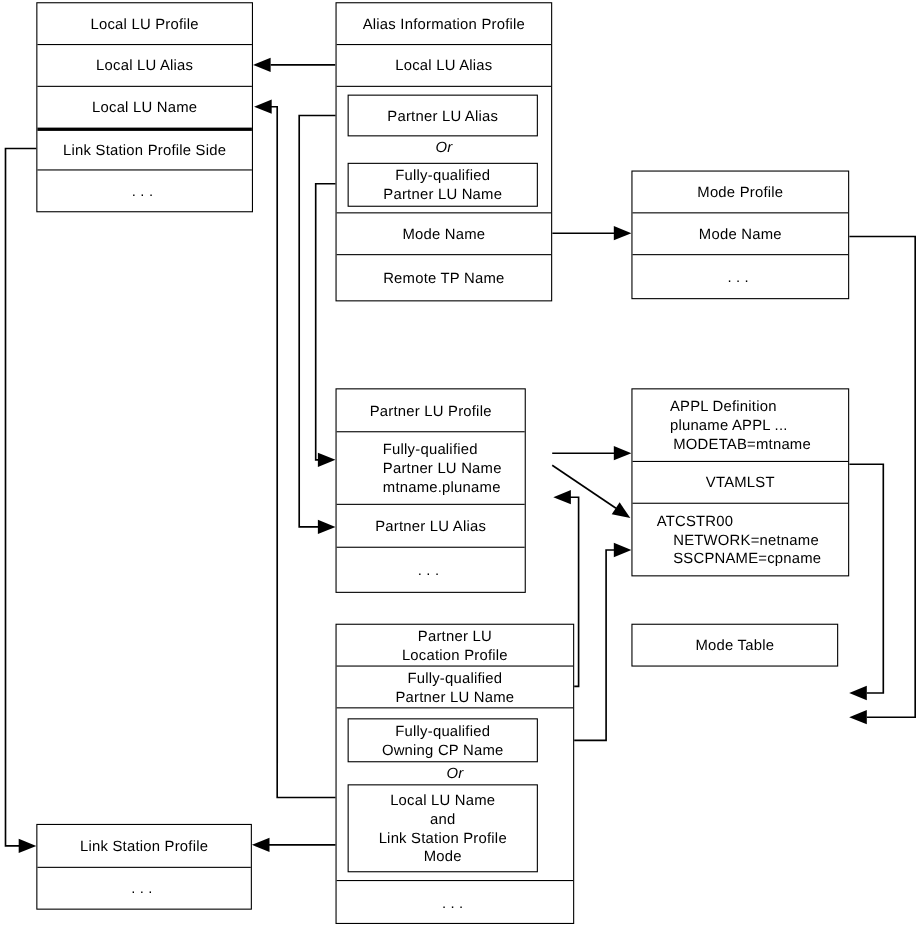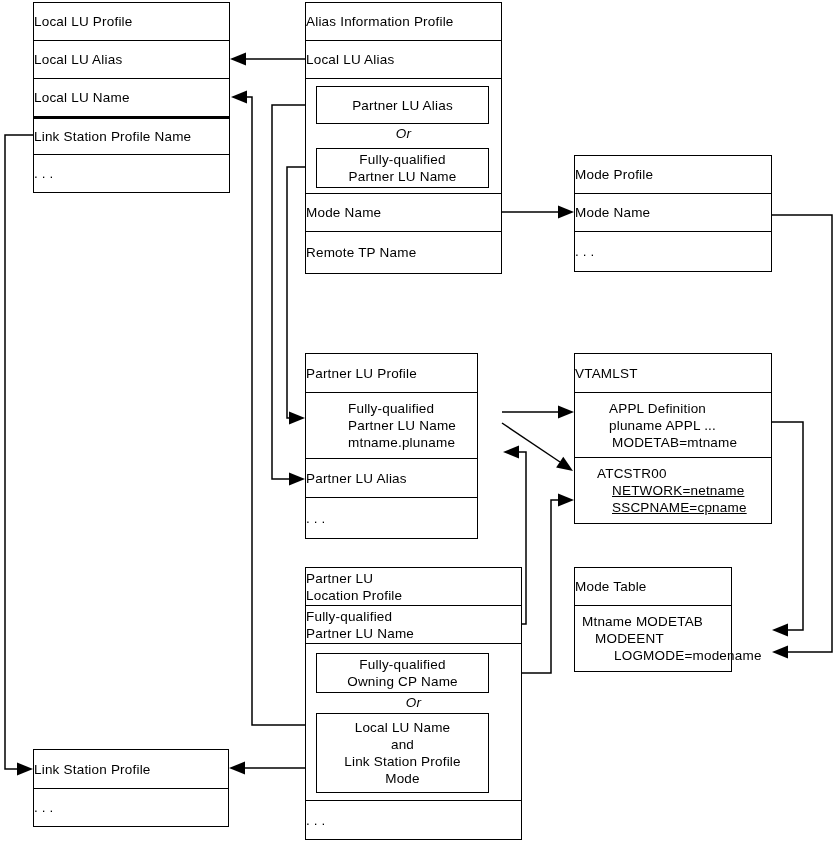--- a/index.html
+++ b/index.html
@@ -5,36 +5,36 @@
   html,body{margin:0;padding:0;background:#ffffff;}
   .diagram{
     position:relative;width:834px;height:842px;background:#ffffff;
     font-family:"Liberation Sans",sans-serif;font-size:13.5px;color:#000;
     letter-spacing:0.2px;overflow:hidden;
   }
   .connectors{position:absolute;left:0;top:0;width:834px;height:842px;}
   .box{position:absolute;border:1.5px solid #000;background:#ffffff;box-sizing:border-box;}
   .row{
     box-sizing:border-box;display:flex;flex-direction:column;
-    align-items:flex-start;justify-content:center;text-align:center;
+    align-items:center;justify-content:center;text-align:center;
     border-top:1.5px solid #000;line-height:17px;position:relative;
   }
   .row:first-child{border-top:none;}
   .row.thick{border-top:3px solid #000;}
   .row.leftalign{align-items:flex-start;text-align:left;}
   .innerbox{
     position:absolute;left:10px;width:173px;border:1.5px solid #000;
     box-sizing:border-box;display:flex;flex-direction:column;
     align-items:center;justify-content:center;text-align:center;line-height:17px;
     background:#ffffff;
   }
   .orlabel{position:absolute;left:0;width:100%;text-align:center;font-style:italic;}
   .ellipsis{letter-spacing:4px;}
   .ind1{padding-left:3px;}
-  .ind2{padding-left:15px;text-decoration:underline;}
+  .ind2{padding-left:15px;}
   .ind3{padding-left:13px;}
   .ind4{padding-left:32px;}
 </style>
 </head>
 <body>
 
 <div class="diagram">
 
   <svg class="connectors" width="834" height="842" viewBox="0 0 834 842" fill="#000" stroke="#000" stroke-width="1.5">
 
@@ -108,21 +108,21 @@
     <div class="row" style="height:37px">
         <span>Local LU Profile</span>
       </div>
     <div class="row" style="height:38px">
         <span>Local LU Alias</span>
       </div>
     <div class="row" style="height:38px">
         <span>Local LU Name</span>
       </div>
     <div class="row thick" style="height:38px">
-        <span>Link Station Profile Name</span>
+        <span>Link Station Profile Side</span>
       </div>
     <div class="row" style="height:38px">
         <span class="ellipsis">...</span>
       </div>
   </div>
 
   <div class="box" style="left:305px;top:2px;width:197px">
     <div class="row" style="height:37px">
         <span>Alias Information Profile</span>
       </div>
@@ -170,44 +170,39 @@
     </div>
     <div class="row" style="height:39px">
         <span>Partner LU Alias</span>
       </div>
     <div class="row" style="height:41px">
         <span class="ellipsis">...</span>
       </div>
   </div>
 
   <div class="box" style="left:574px;top:353px;width:198px">
-    <div class="row" style="height:38px">
-        <span>VTAMLST</span>
-      </div>
     <div class="row leftalign" style="height:65px;padding-left:34px">
       <span>APPL Definition</span>
       <span>pluname APPL ...</span>
       <span class="ind1">MODETAB=mtname</span>
     </div>
+    <div class="row" style="height:38px">
+        <span>VTAMLST</span>
+      </div>
     <div class="row leftalign" style="height:66px;padding-left:22px">
       <span>ATCSTR00</span>
       <span class="ind2">NETWORK=netname</span>
       <span class="ind2">SSCPNAME=cpname</span>
     </div>
   </div>
 
-  <div class="box" style="left:574px;top:567px;width:158px">
+  <div class="box" style="left:574px;top:567px;width:188px">
     <div class="row" style="height:37px">
         <span>Mode Table</span>
       </div>
-    <div class="row leftalign" style="height:66px;padding-left:7px">
-      <span>Mtname MODETAB</span>
-      <span class="ind3">MODEENT</span>
-      <span class="ind4">LOGMODE=modename</span>
-    </div>
   </div>
 
   <div class="box" style="left:305px;top:567px;width:217px">
     <div class="row" style="height:37px">
       <span>Partner LU</span>
       <span>Location Profile</span>
     </div>
     <div class="row" style="height:38px">
       <span>Fully-qualified</span>
       <span>Partner LU Name</span>

